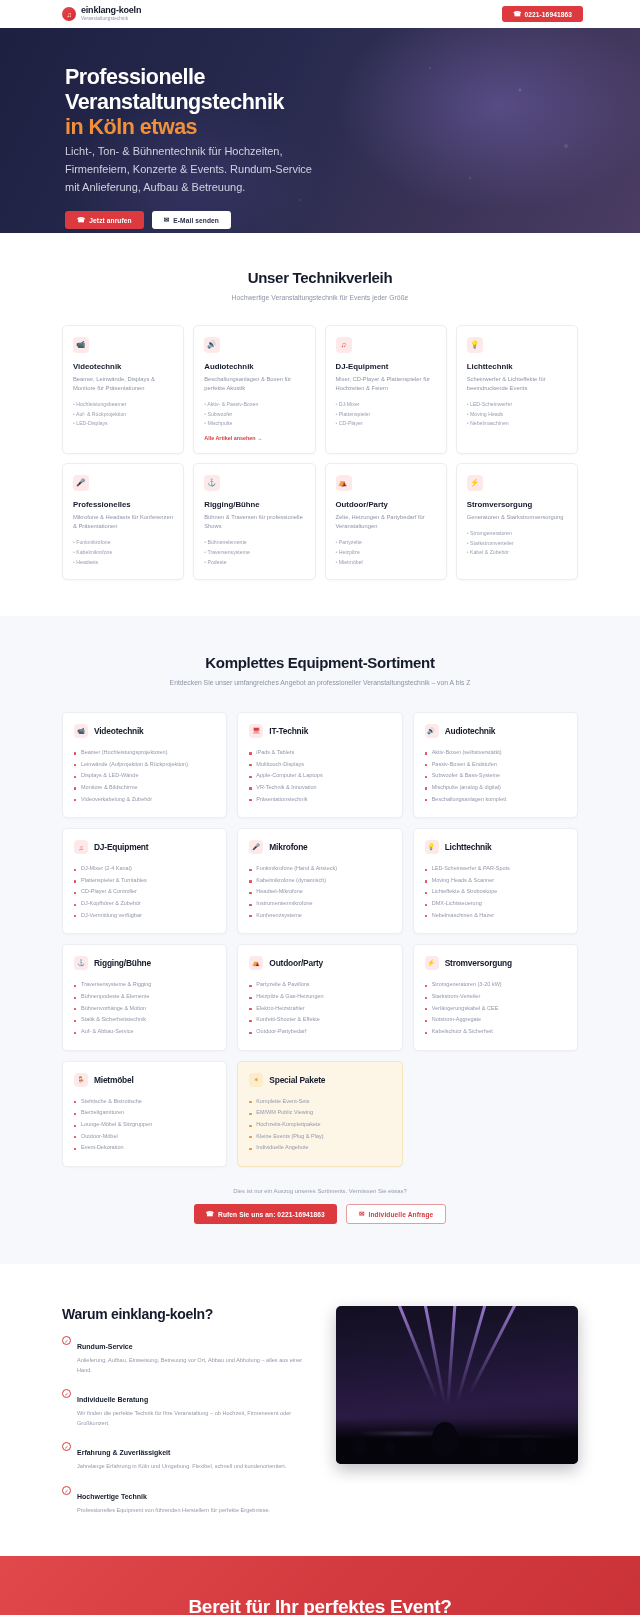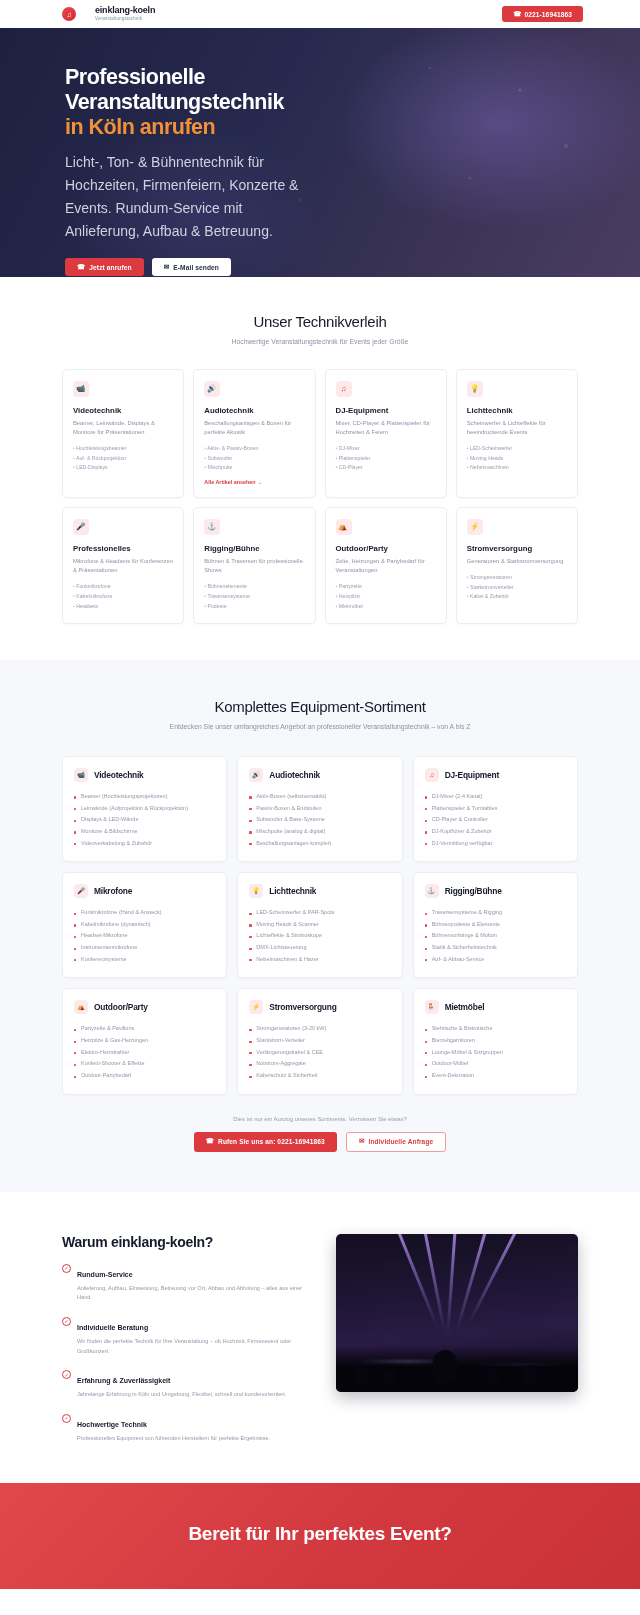--- a/index.html
+++ b/index.html
@@ -11,75 +11,75 @@
     color:#1f2433;
     -webkit-font-smoothing:antialiased;
   }
   .page { width:640px; position:relative; overflow:hidden; }
 
   
   .topbar {
     height:28px; background:#ffffff; display:flex; align-items:center;
     justify-content:space-between; padding:0 57px 0 62px;
   }
-  .brand { display:flex; align-items:center; gap:19px; }
+  .brand { display:flex; align-items:center; gap:5px; }
   .brand-badge {
     width:14px; height:14px; border-radius:50%;
     background:linear-gradient(140deg,#e5484d,#d42a30);
     display:flex; align-items:center; justify-content:center;
     color:#fff; font-size:7px; line-height:1;
   }
   .brand-text { display:flex; flex-direction:column; line-height:1.05; }
   .brand-name { font-size:9px; font-weight:700; color:#161b2c; letter-spacing:-.2px; }
   .brand-sub { font-size:4.6px; color:#8b93a7; letter-spacing:.1px; margin-top:1px; }
   .phone-btn {
     background:#dc3a3f; color:#fff; font-size:6.6px; font-weight:700;
     border:none; border-radius:3px; padding:4.5px 11px;
     display:flex; align-items:center; gap:3px; cursor:pointer;
     letter-spacing:.1px;
   }
   .ico { display:inline-block; line-height:1; }
 
   
   .hero {
-    position:relative; height:249px;
+    position:relative; height:205px;
     background:
       radial-gradient(ellipse 230px 150px at 78% 38%, rgba(110,95,170,.55), transparent 70%),
       radial-gradient(ellipse 180px 120px at 30% 75%, rgba(70,62,120,.45), transparent 72%),
       linear-gradient(118deg,#1d2040 0%,#272a4e 42%,#3a3356 70%,#4a3c63 100%);
     overflow:hidden;
   }
   .hero:after {
     content:""; position:absolute; inset:0;
     background:
       radial-gradient(circle 2px at 520px 62px, rgba(255,255,255,.22), transparent),
       radial-gradient(circle 3px at 566px 118px, rgba(255,255,255,.16), transparent),
       radial-gradient(circle 2px at 470px 150px, rgba(255,255,255,.13), transparent),
       radial-gradient(circle 2px at 300px 172px, rgba(255,255,255,.10), transparent),
       radial-gradient(circle 1.5px at 430px 40px, rgba(255,255,255,.18), transparent);
   }
   .hero-inner { position:relative; z-index:2; padding:37px 0 0 65px; max-width:340px; }
   .hero-h1 { font-size:21.5px; font-weight:700; color:#fff; line-height:1.16; letter-spacing:-.5px; }
   .hero-h1 .accent { color:#f0913a; display:block; }
   .hero-p {
-    margin-top:11px; font-size:14px; line-height:1.65; color:#cfd2df;
+    margin-top:2px; font-size:11px; line-height:1.65; color:#cfd2df;
     max-width:252px;
   }
   .hero-btns { margin-top:15px; display:flex; gap:8px; }
   .btn {
     display:inline-flex; align-items:center; gap:4px; border-radius:3px;
     font-size:6.6px; font-weight:700; padding:5.5px 12px; cursor:pointer;
     border:none; letter-spacing:.1px;
   }
   .btn-red { background:#dc3a3f; color:#fff; }
   .btn-white { background:#fff; color:#2b2f44; }
 
   
   .section { padding:36px 62px; }
-  .sec-title { text-align:center; font-size:15px; font-weight:400; color:#161b2c; letter-spacing:-.3px; }
+  .sec-title { text-align:center; font-size:15px; font-weight:700; color:#161b2c; letter-spacing:-.3px; }
   .sec-sub { text-align:center; font-size:6.8px; color:#8c93a6; margin-top:7px; line-height:1.55; }
 
   
   .svc-grid { margin-top:21px; display:grid; grid-template-columns:repeat(4,1fr); gap:9px; }
   .svc-card {
     background:#fff; border:1px solid #ecedf1; border-radius:5px; padding:11px 10px 12px;
     box-shadow:0 1px 2px rgba(16,24,40,.03);
   }
   .svc-ico {
     width:16px; height:16px; border-radius:4px; background:#fde9ea;
@@ -184,21 +184,21 @@
       <span class="ico">☎</span>
       <span>0221-16941863</span>
     </button>
   </div>
 
   <div class="hero">
     <div class="hero-inner">
       <h1 class="hero-h1">
         <span>Professionelle</span><br>
         <span>Veranstaltungstechnik</span>
-        <span class="accent">in Köln anrufen</span>
+        <span class="accent">in Köln etwas</span>
       </h1>
       <p class="hero-p">Licht-, Ton- &amp; Bühnentechnik für Hochzeiten, Firmenfeiern, Konzerte &amp; Events. Rundum-Service mit Anlieferung, Aufbau &amp; Betreuung.</p>
       <div class="hero-btns">
         <button class="btn btn-red">
           <span class="ico">☎</span>
           <span>Jetzt anrufen</span>
         </button>
         <button class="btn btn-white">
           <span class="ico">✉</span>
           <span>E-Mail senden</span>
@@ -307,20 +307,33 @@
           <ul class="eq-list">
             <li>Beamer (Hochleistungsprojektoren)</li>
             <li>Leinwände (Aufprojektion &amp; Rückprojektion)</li>
             <li>Displays &amp; LED-Wände</li>
             <li>Monitore &amp; Bildschirme</li>
             <li>Videoverkabelung &amp; Zubehör</li>
           </ul>
         </div>
         <div class="eq-card">
           <div class="eq-head">
+            <span class="eq-ico">🖥</span>
+            <span class="eq-h3">IT-Technik</span>
+          </div>
+          <ul class="eq-list">
+            <li>iPads &amp; Tablets</li>
+            <li>Multitouch-Displays</li>
+            <li>Apple-Computer &amp; Laptops</li>
+            <li>VR-Technik &amp; Innovation</li>
+            <li>Präsentationstechnik</li>
+          </ul>
+        </div>
+        <div class="eq-card">
+          <div class="eq-head">
             <span class="eq-ico">🔊</span>
             <span class="eq-h3">Audiotechnik</span>
           </div>
           <ul class="eq-list">
             <li>Aktiv-Boxen (selbstverstärkt)</li>
             <li>Passiv-Boxen &amp; Endstufen</li>
             <li>Subwoofer &amp; Bass-Systeme</li>
             <li>Mischpulte (analog &amp; digital)</li>
             <li>Beschallungsanlagen komplett</li>
           </ul>
@@ -407,20 +420,33 @@
           <div class="eq-head">
             <span class="eq-ico">🪑</span>
             <span class="eq-h3">Mietmöbel</span>
           </div>
           <ul class="eq-list">
             <li>Stehtische &amp; Bistrotische</li>
             <li>Bierzeltgarnituren</li>
             <li>Lounge-Möbel &amp; Sitzgruppen</li>
             <li>Outdoor-Möbel</li>
             <li>Event-Dekoration</li>
+          </ul>
+        </div>
+        <div class="eq-card tint-amber">
+          <div class="eq-head">
+            <span class="eq-ico">✶</span>
+            <span class="eq-h3">Special Pakete</span>
+          </div>
+          <ul class="eq-list">
+            <li>Komplette Event-Sets</li>
+            <li>EM/WM Public Viewing</li>
+            <li>Hochzeits-Komplettpakete</li>
+            <li>Kleine Events (Plug &amp; Play)</li>
+            <li>Individuelle Angebote</li>
           </ul>
         </div>
       </div>
     <div class="eq-note">Dies ist nur ein Auszug unseres Sortiments. Vermissen Sie etwas?</div>
     <div class="eq-cta">
       <button class="btn btn-red">
         <span class="ico">☎</span>
         <span>Rufen Sie uns an: 0221-16941863</span>
       </button>
       <button class="btn btn-outline-red">

